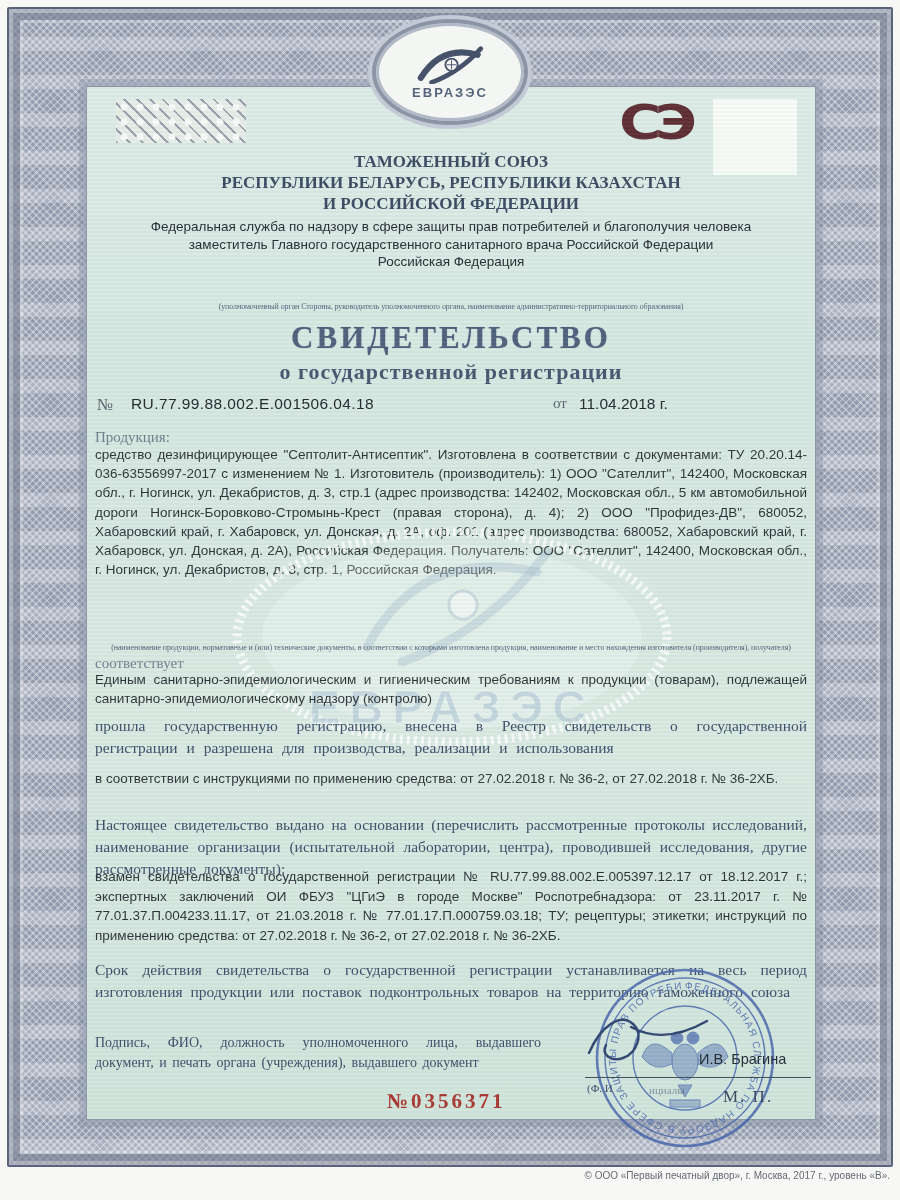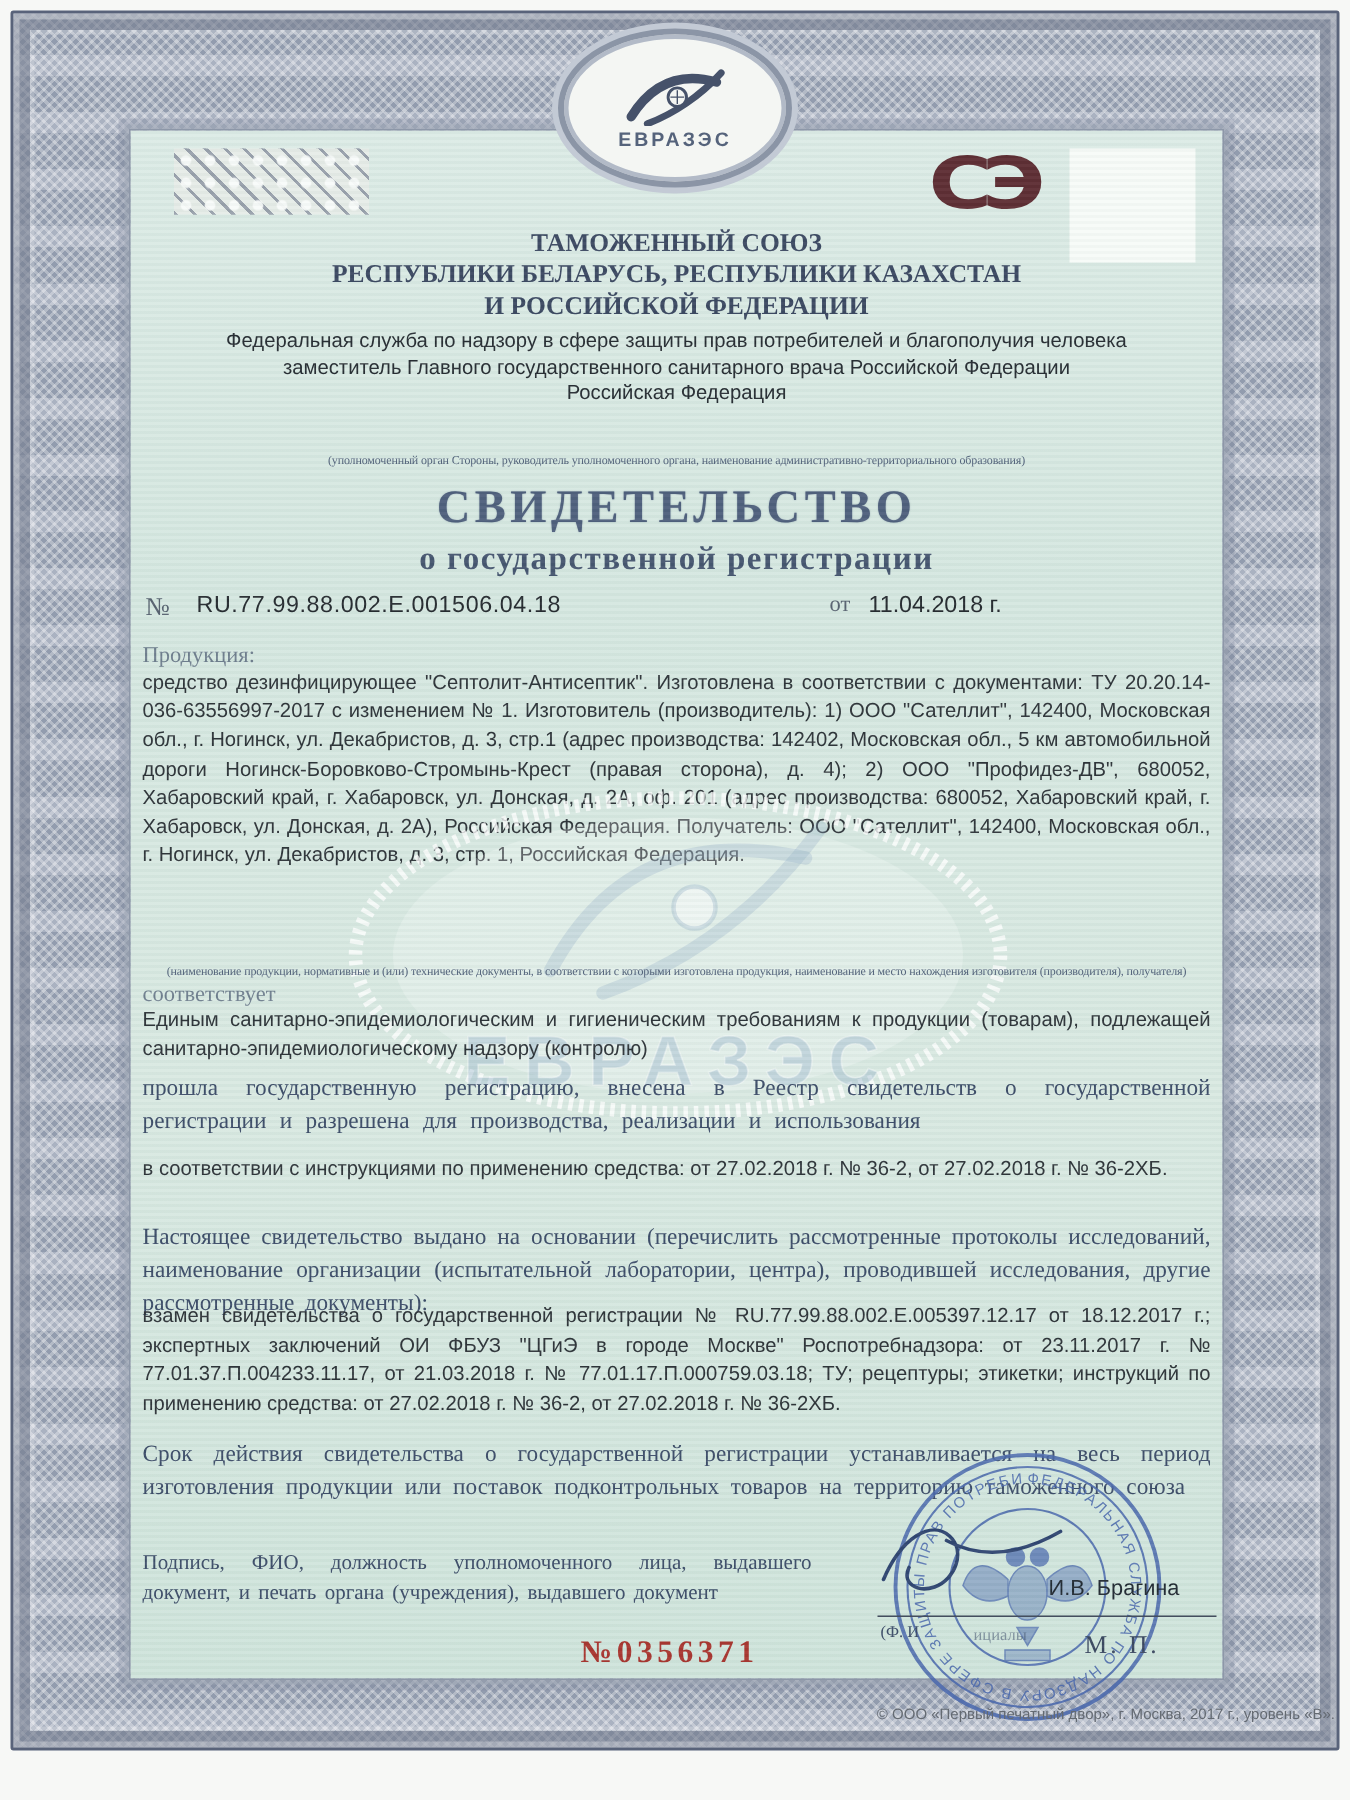--- a/index.html
+++ b/index.html
@@ -77,21 +77,21 @@
 
   .stamp{position:absolute;left:505px;top:878px;width:186px;height:186px;opacity:.88;}
   .sig-svg{position:absolute;left:494px;top:920px;}
   .sig-name{position:absolute;left:612px;top:964px;font-size:14.5px;color:#1f2730;}
   .sig-line{position:absolute;left:498px;top:990px;width:226px;border-top:1.5px solid #3a4556;}
   .fio-frag1{position:absolute;left:500px;top:995px;font-family:"Liberation Serif",serif;font-size:11px;color:#3b4b67;}
   .fio-frag2{position:absolute;left:562px;top:997px;font-family:"Liberation Serif",serif;font-size:11px;color:rgba(59,75,103,.55);}
   .mp{position:absolute;left:636px;top:1000px;font-family:"Liberation Serif",serif;font-size:17px;
     letter-spacing:2px;color:#39465f;}
 
-  .footer{position:absolute;right:10px;top:1138px;font-size:10px;color:#646a72;}
+  .footer{position:absolute;right:10px;top:1170px;font-size:10px;color:#646a72;}
 </style>
 </head>
 <body>
 
 <div class="page">
 
   <div class="border-band"></div>
 
   <div class="paper">
 

